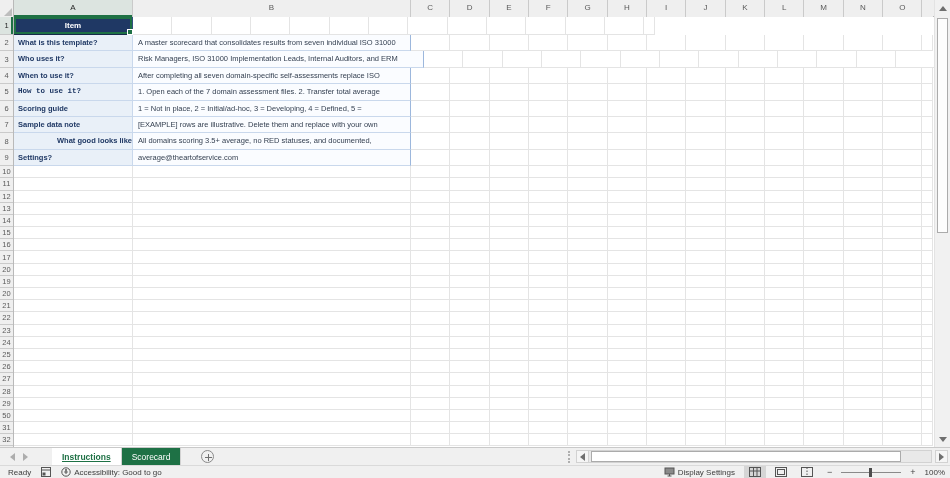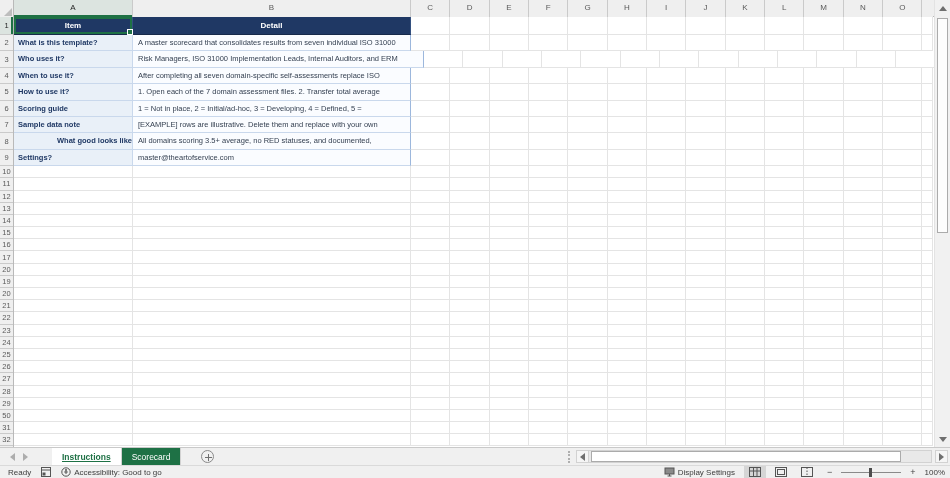--- a/index.html
+++ b/index.html
@@ -145,21 +145,20 @@
           <div class="rowh" style="height: 12.2px;">28</div>
           <div class="rowh" style="height: 12.2px;">29</div>
           <div class="rowh" style="height: 12.2px;">50</div>
           <div class="rowh" style="height: 12.2px;">31</div>
           <div class="rowh" style="height: 12.2px;">32</div>
         </div>
       <div class="grid">
 
         <div class="grow" style="height: 18px;">
             <div class="cell thead" style="width: 119px; line-height: 17px;">Item</div>
-            <div class="cell thead" style="width: 278px; line-height: 17px;">Detail</div>
             <div class="cell" style="width: 39.35px; line-height: 17px;"></div>
             <div class="cell" style="width: 39.35px; line-height: 17px;"></div>
             <div class="cell" style="width: 39.35px; line-height: 17px;"></div>
             <div class="cell" style="width: 39.35px; line-height: 17px;"></div>
             <div class="cell" style="width: 39.35px; line-height: 17px;"></div>
             <div class="cell" style="width: 39.35px; line-height: 17px;"></div>
             <div class="cell" style="width: 39.35px; line-height: 17px;"></div>
             <div class="cell" style="width: 39.35px; line-height: 17px;"></div>
             <div class="cell" style="width: 39.35px; line-height: 17px;"></div>
             <div class="cell" style="width: 39.35px; line-height: 17px;"></div>
@@ -216,21 +215,21 @@
             <div class="cell" style="width: 39.35px; line-height: 15.4px;"></div>
             <div class="cell" style="width: 39.35px; line-height: 15.4px;"></div>
             <div class="cell" style="width: 39.35px; line-height: 15.4px;"></div>
             <div class="cell" style="width: 39.35px; line-height: 15.4px;"></div>
             <div class="cell" style="width: 39.35px; line-height: 15.4px;"></div>
             <div class="cell" style="width: 39.35px; line-height: 15.4px;"></div>
             <div class="cell" style="width: 39.35px; line-height: 15.4px;"></div>
             <div class="cell" style="width: 11px;"></div>
           </div>
           <div class="grow" style="height: 16.4px;">
-            <div class="cell ta" style="width: 119px; line-height: 15.4px;">How to use it?</div>
+            <div class="cell ta" style="width: 119px; line-height: 15.4px; font-family: Liberation Mono, monospace;">How to use it?</div>
             <div class="cell tb" style="width: 278px; line-height: 15.4px;">1. Open each of the 7 domain assessment files. 2. Transfer total average</div>
             <div class="cell" style="width: 39.35px; line-height: 15.4px;"></div>
             <div class="cell" style="width: 39.35px; line-height: 15.4px;"></div>
             <div class="cell" style="width: 39.35px; line-height: 15.4px;"></div>
             <div class="cell" style="width: 39.35px; line-height: 15.4px;"></div>
             <div class="cell" style="width: 39.35px; line-height: 15.4px;"></div>
             <div class="cell" style="width: 39.35px; line-height: 15.4px;"></div>
             <div class="cell" style="width: 39.35px; line-height: 15.4px;"></div>
             <div class="cell" style="width: 39.35px; line-height: 15.4px;"></div>
             <div class="cell" style="width: 39.35px; line-height: 15.4px;"></div>
@@ -289,21 +288,21 @@
             <div class="cell" style="width: 39.35px; line-height: 15.4px;"></div>
             <div class="cell" style="width: 39.35px; line-height: 15.4px;"></div>
             <div class="cell" style="width: 39.35px; line-height: 15.4px;"></div>
             <div class="cell" style="width: 39.35px; line-height: 15.4px;"></div>
             <div class="cell" style="width: 39.35px; line-height: 15.4px;"></div>
             <div class="cell" style="width: 39.35px; line-height: 15.4px;"></div>
             <div class="cell" style="width: 11px;"></div>
           </div>
           <div class="grow" style="height: 16.4px;">
             <div class="cell ta" style="width: 119px; line-height: 15.4px;">Settings?</div>
-            <div class="cell tb" style="width: 278px; line-height: 15.4px;">master@theartofservice.com</div>
+            <div class="cell tb" style="width: 278px; line-height: 15.4px;">average@theartofservice.com</div>
             <div class="cell" style="width: 39.35px; line-height: 15.4px;"></div>
             <div class="cell" style="width: 39.35px; line-height: 15.4px;"></div>
             <div class="cell" style="width: 39.35px; line-height: 15.4px;"></div>
             <div class="cell" style="width: 39.35px; line-height: 15.4px;"></div>
             <div class="cell" style="width: 39.35px; line-height: 15.4px;"></div>
             <div class="cell" style="width: 39.35px; line-height: 15.4px;"></div>
             <div class="cell" style="width: 39.35px; line-height: 15.4px;"></div>
             <div class="cell" style="width: 39.35px; line-height: 15.4px;"></div>
             <div class="cell" style="width: 39.35px; line-height: 15.4px;"></div>
             <div class="cell" style="width: 39.35px; line-height: 15.4px;"></div>

